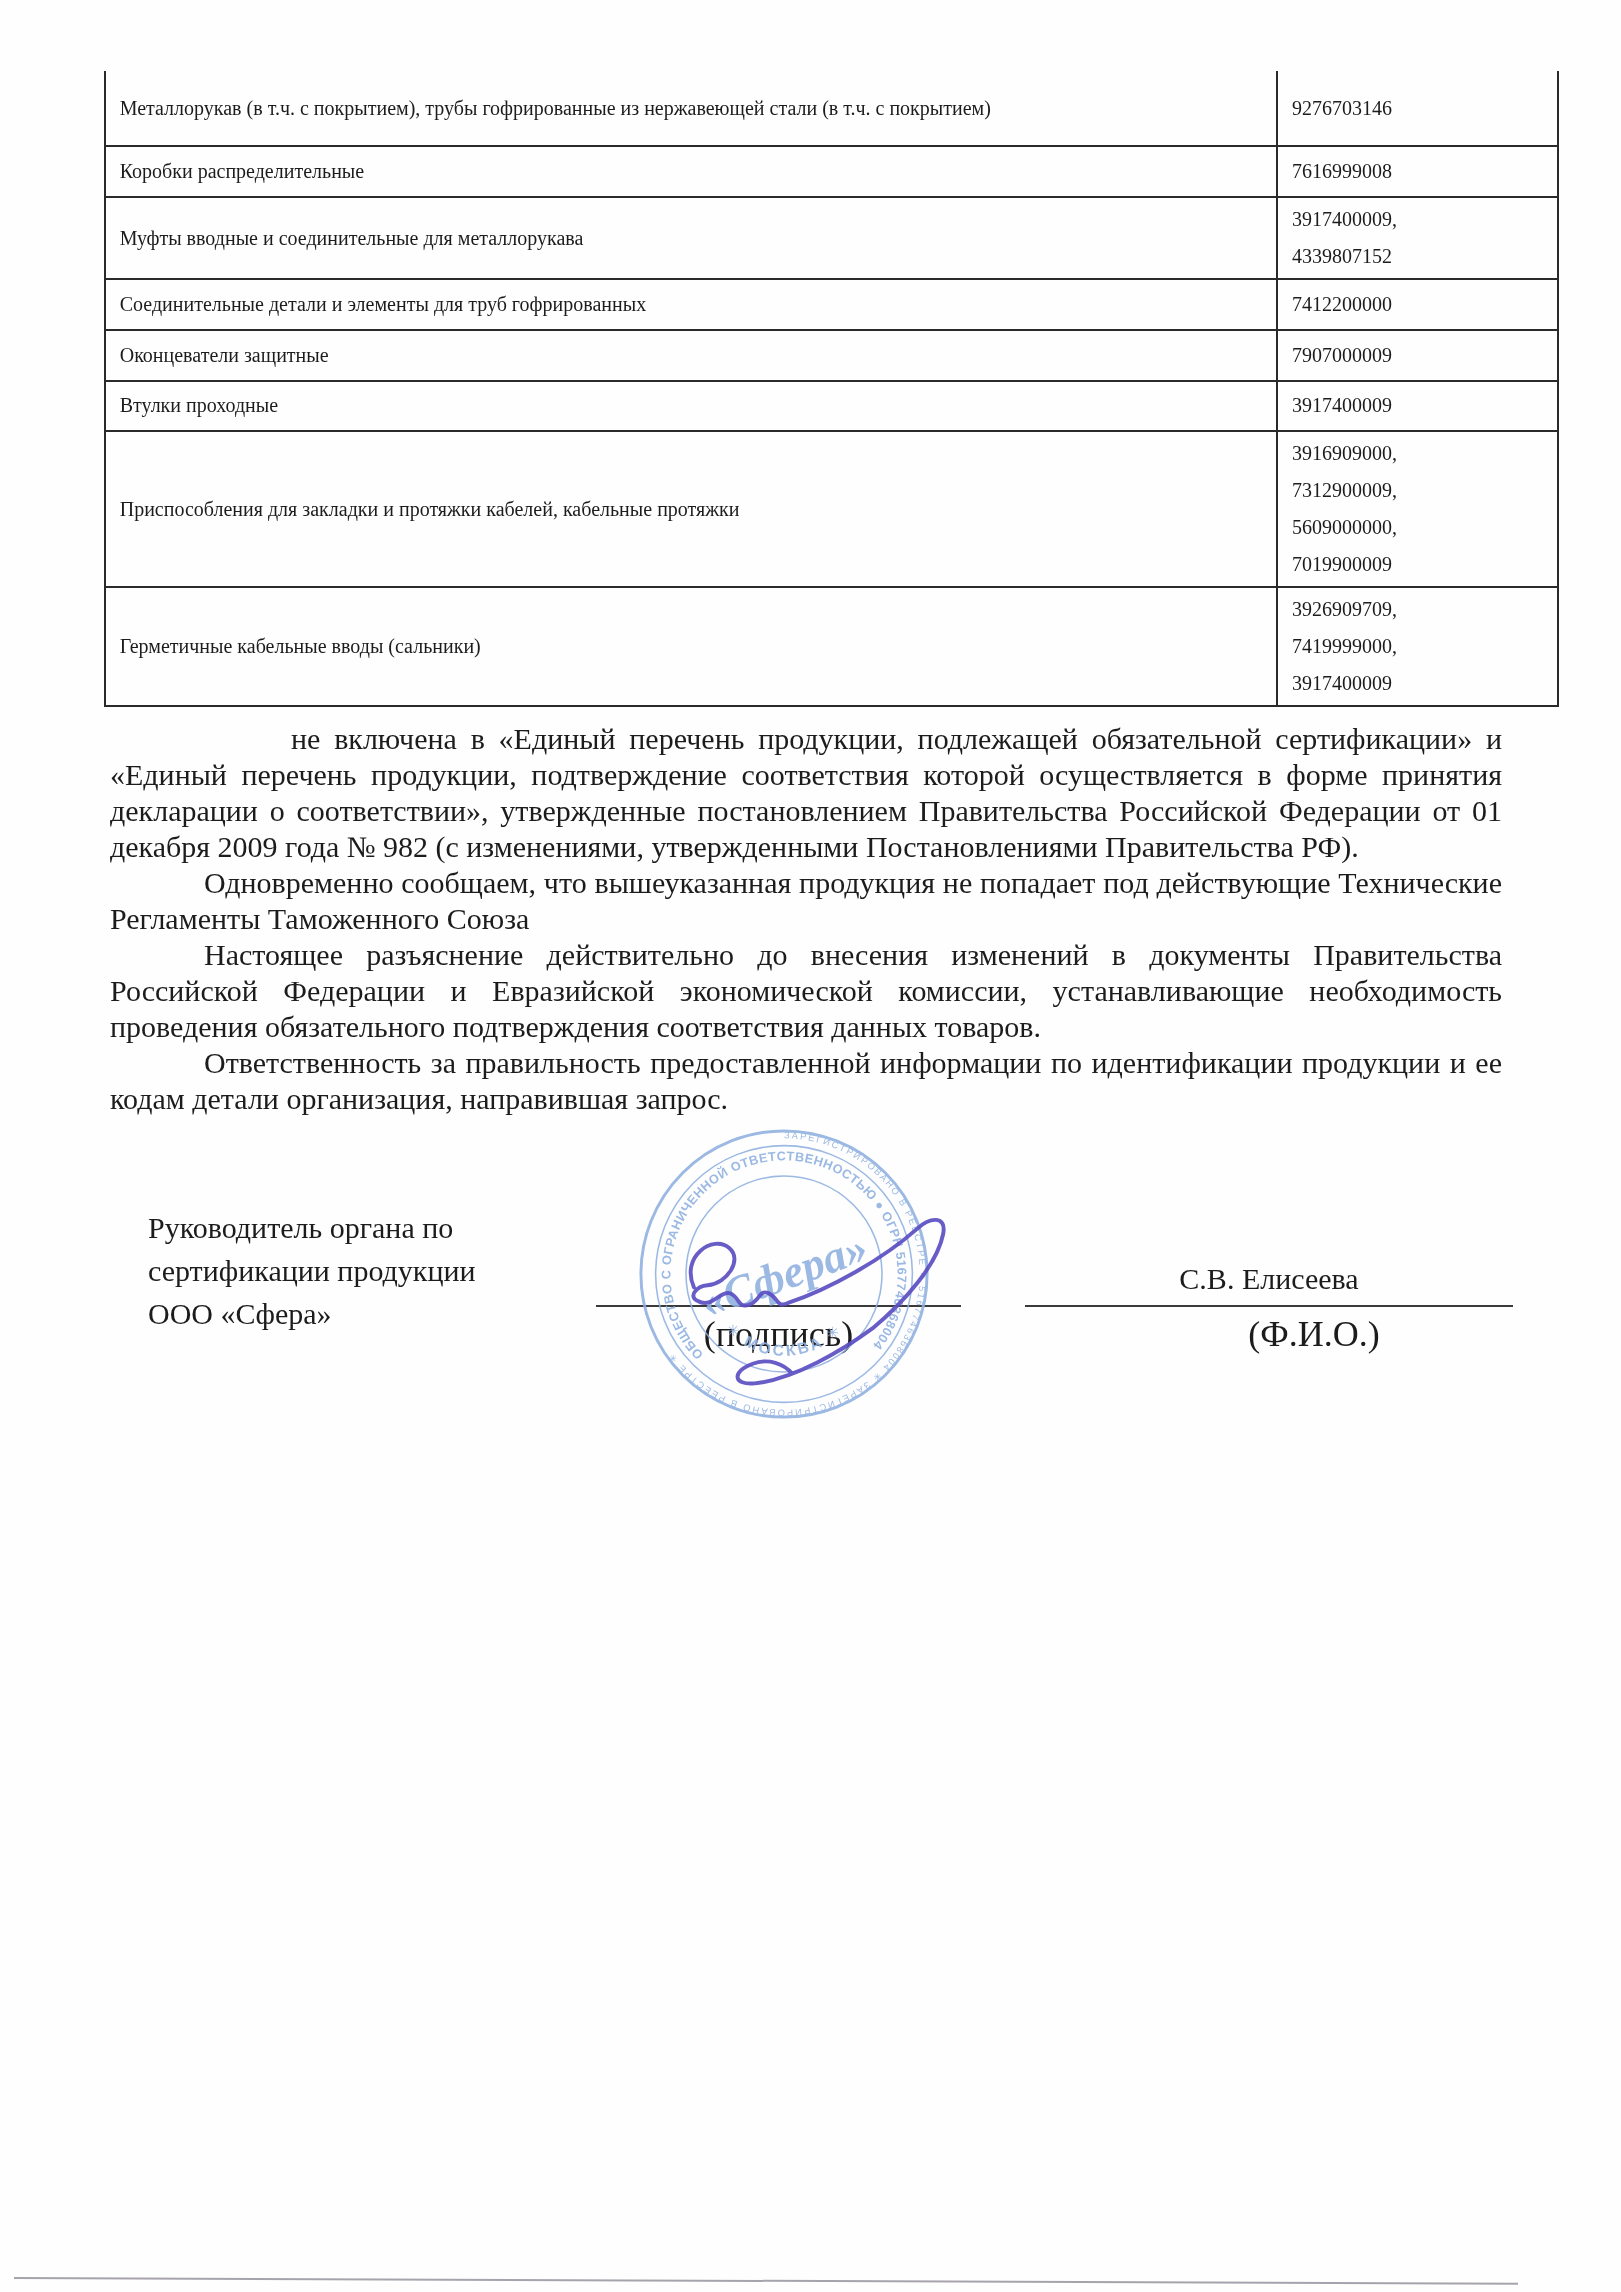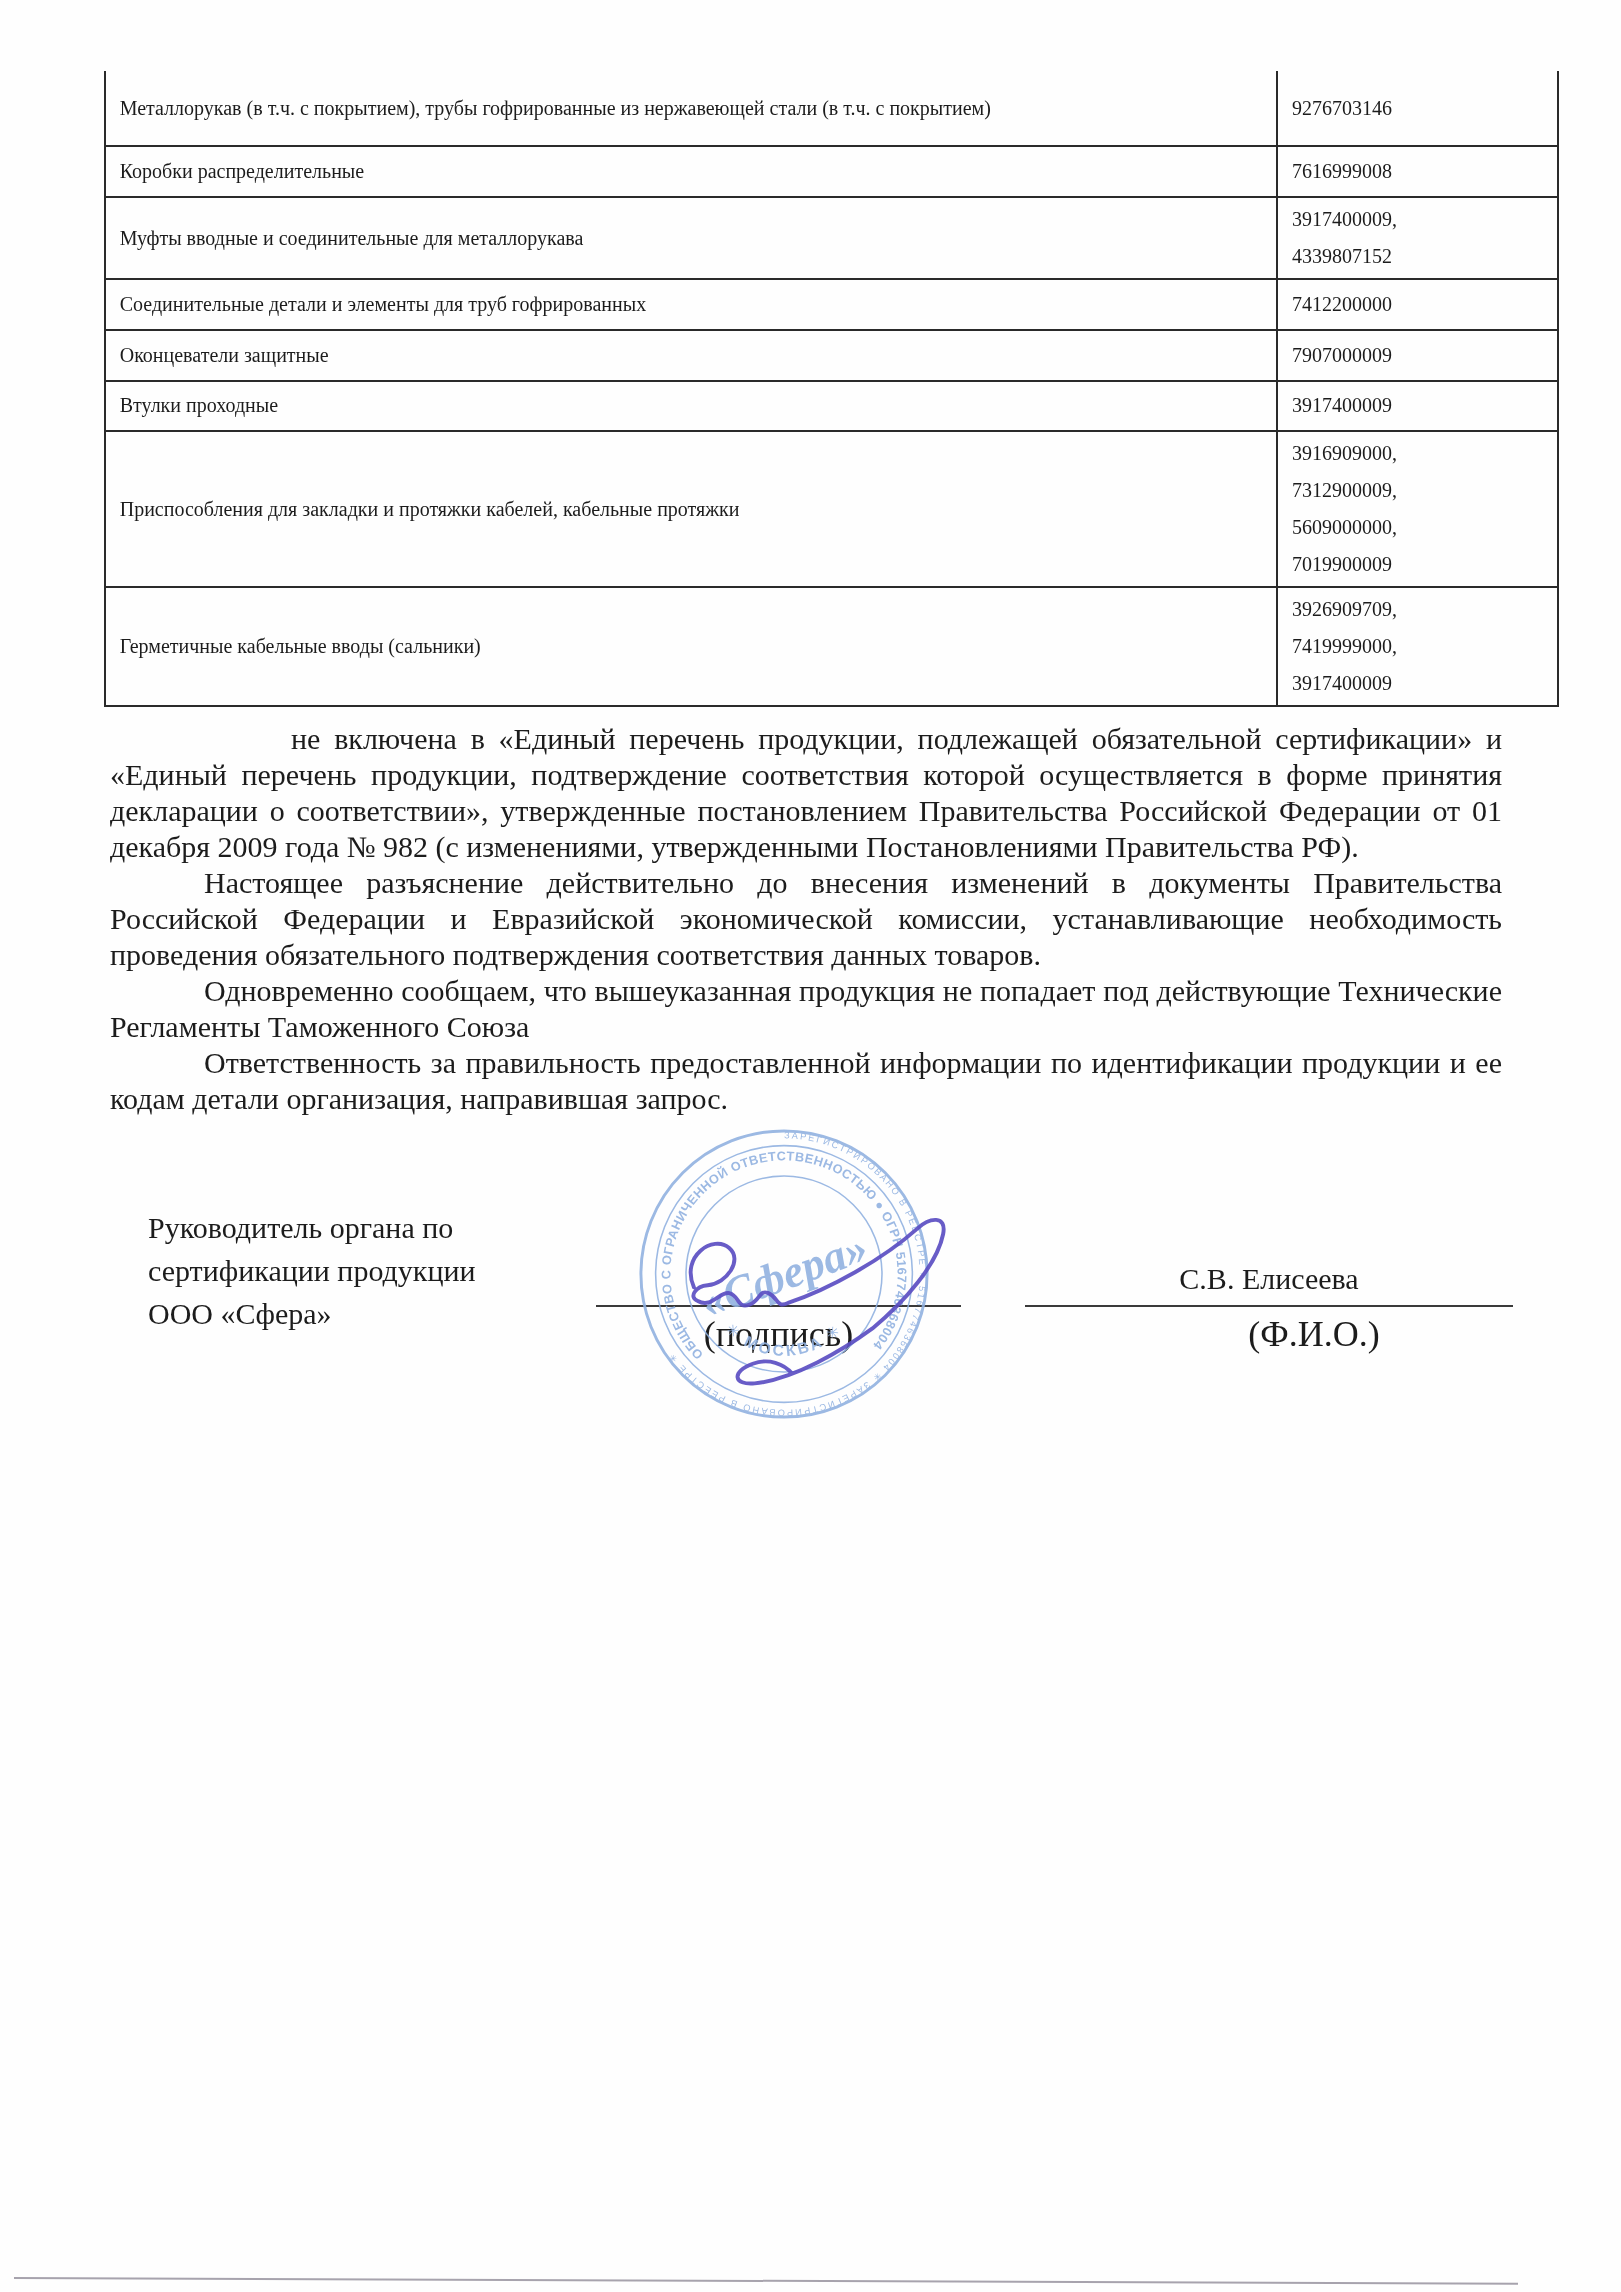--- a/index.html
+++ b/index.html
@@ -150,22 +150,22 @@
           <td class="name-cell">Герметичные кабельные вводы (сальники)</td>
           <td class="code-cell">3926909709,
 7419999000,
 3917400009</td>
         </tr>
       </tbody>
   </table>
 
   <div class="body-text">
     <p class="cont">не включена в «Единый перечень продукции, подлежащей обязательной сертификации» и «Единый перечень продукции, подтверждение соответствия которой осуществляется в форме принятия декларации о соответствии», утвержденные постановлением Правительства Российской Федерации от 01 декабря 2009 года № 982 (с изменениями, утвержденными Постановлениями Правительства РФ).</p>
+    <p class="ind">Одновременно сообщаем, что вышеуказанная продукция не попадает под действующие Технические Регламенты Таможенного Союза</p>
     <p class="ind">Настоящее разъяснение действительно до внесения изменений в документы Правительства Российской Федерации и Евразийской экономической комиссии, устанавливающие необходимость проведения обязательного подтверждения соответствия данных товаров.</p>
-    <p class="ind">Одновременно сообщаем, что вышеуказанная продукция не попадает под действующие Технические Регламенты Таможенного Союза</p>
     <p class="ind">Ответственность за правильность предоставленной информации по идентификации продукции и ее кодам детали организация, направившая запрос.</p>
   </div>
 
   <div class="role-title">Руководитель органа по
 сертификации продукции
 ООО «Сфера»</div>
 
   <div class="sig-line left"></div>
   <div class="under-caption left">(подпись)</div>
 

